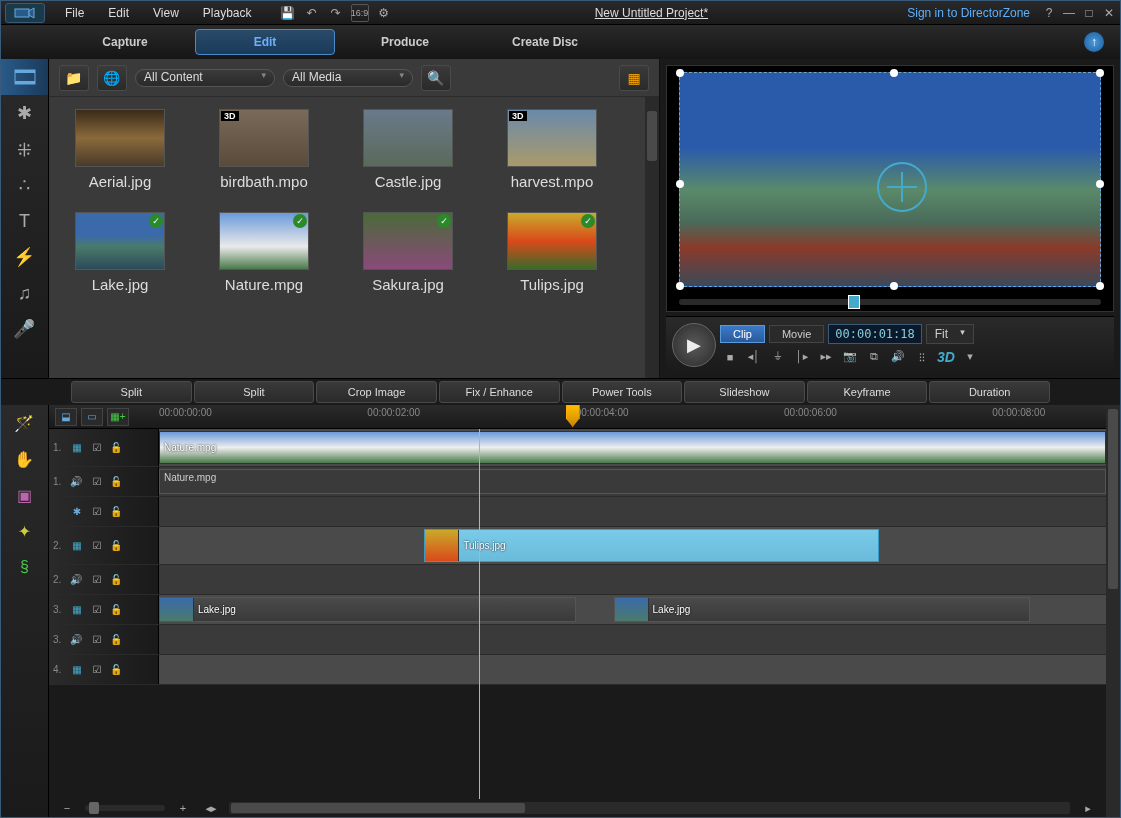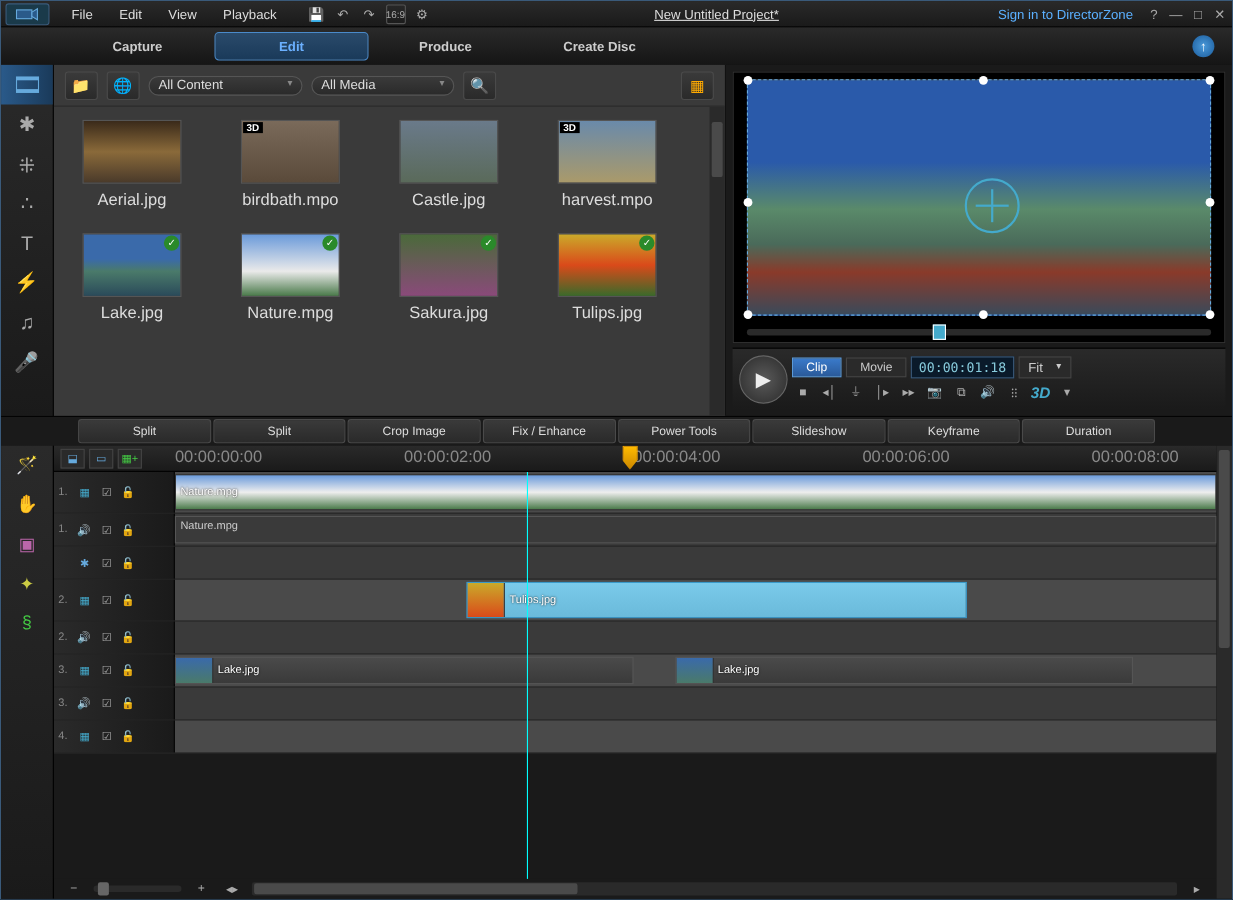--- a/index.html
+++ b/index.html
@@ -77,21 +77,21 @@
 .actbar{height:26px;display:flex;gap:2px;padding:2px 70px 2px 70px;background:#1a1a1a;}
 .act{flex:1;background:linear-gradient(#3a3a3a,#2a2a2a);border:1px solid #4a4a4a;border-radius:3px;display:flex;align-items:center;justify-content:center;cursor:pointer;color:#ddd;font-size:11px;}
 
 .timeline{flex:1;display:flex;background:#1a1a1a;overflow:hidden;}
 .tside{width:48px;background:linear-gradient(#2a2a2a,#1a1a1a);display:flex;flex-direction:column;border-right:1px solid #000;}
 .tside-ic{height:36px;display:flex;align-items:center;justify-content:center;cursor:pointer;color:#aaa;font-size:16px;}
 .tracks{flex:1;display:flex;flex-direction:column;overflow:hidden;}
 .truler{height:24px;background:linear-gradient(#2a2a2a,#1a1a1a);display:flex;position:relative;border-bottom:1px solid #000;}
 .truler .tool{width:110px;display:flex;align-items:center;gap:4px;padding:0 6px;}
 .truler .tic{width:22px;height:18px;background:#2a2a2a;border:1px solid #444;cursor:pointer;display:flex;align-items:center;justify-content:center;color:#6ad;font-size:10px;}
-.truler .marks{flex:1;position:relative;color:#888;font-size:15px;}
+.truler .marks{flex:1;position:relative;color:#888;font-size:10px;}
 .truler .mark{position:absolute;top:2px;}
 .truler .playhead{position:absolute;top:0;width:14px;height:22px;background:linear-gradient(#fb0,#c80);border:1px solid #ffaa00; clip-path:polygon(0 0,100% 0,100% 60%,50% 100%,0 60%);}
 .tbody{flex:1;overflow:hidden;position:relative;}
 .track{height:38px;display:flex;border-bottom:1px solid #2a2a2a;}
 .track.short{height:30px;}
 .thead{width:110px;background:linear-gradient(90deg,#2a2a2a,#1a1a1a);display:flex;align-items:center;gap:4px;padding:0 4px;border-right:1px solid #000;}
 .thead .tlbl{font-size:10px;color:#888;width:12px;}
 .thead .tic2{width:16px;height:14px;cursor:pointer;color:#6ad;font-size:10px;display:flex;align-items:center;justify-content:center;}
 .thead .tic2.vid{color:#4ac;}
 .thead .tic2.aud{color:#4ac;}

